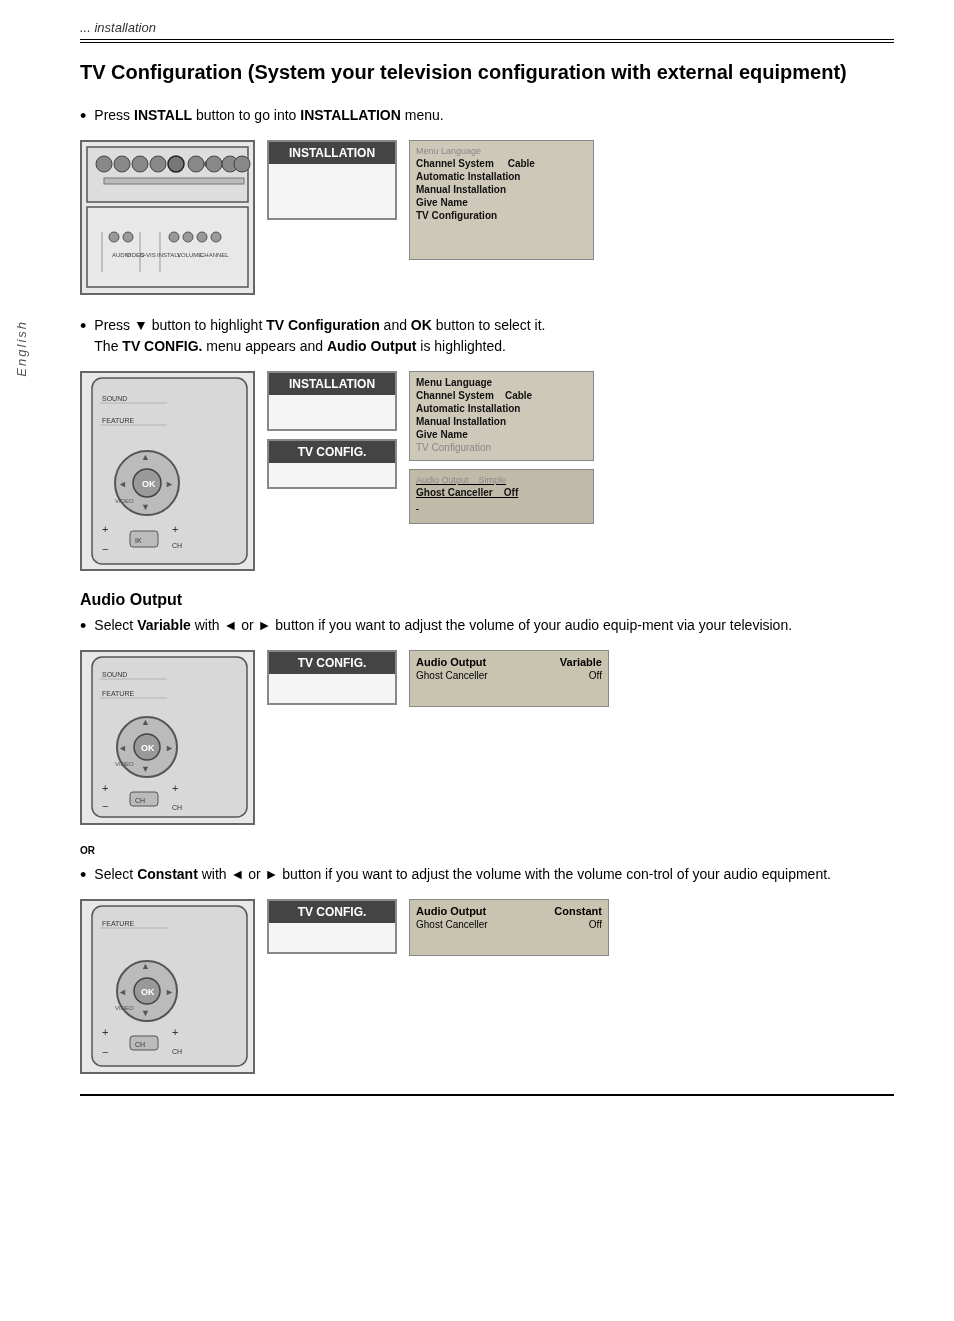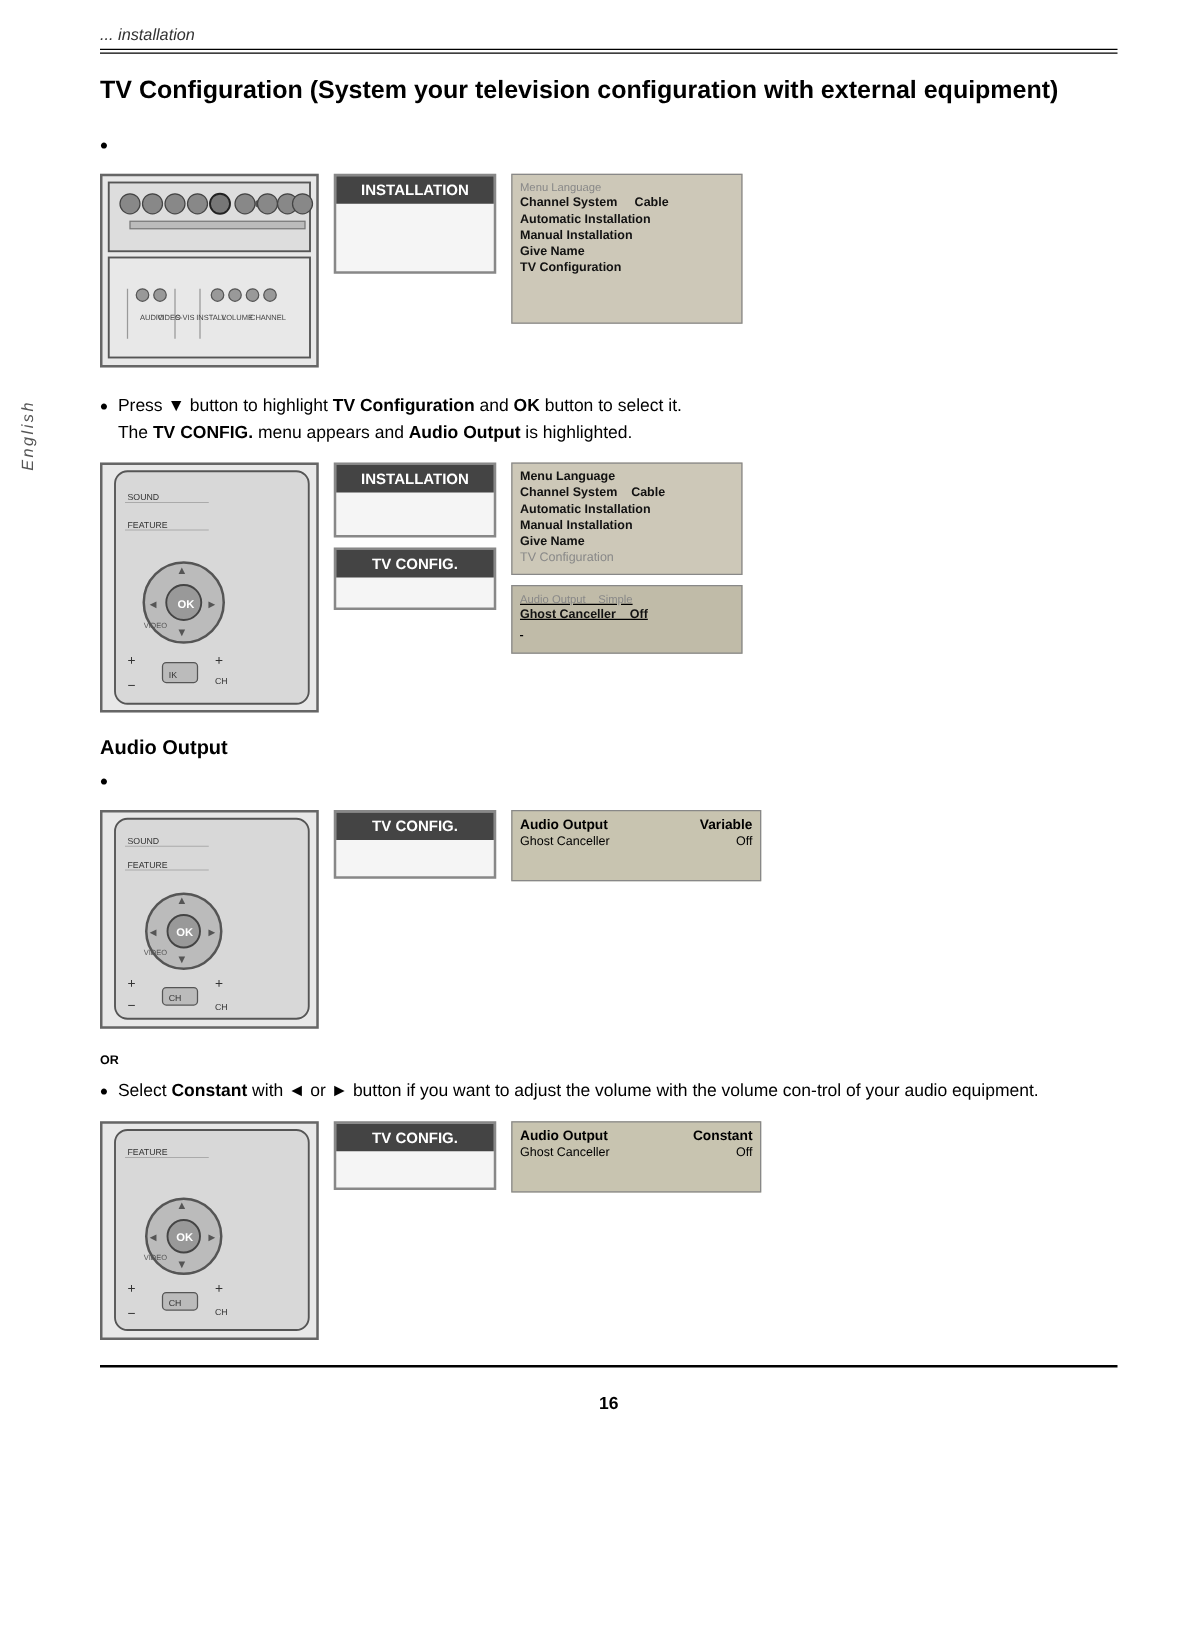--- a/index.html
+++ b/index.html
@@ -190,20 +190,23 @@
 
   <div class="italic-header">... installation</div>
   <div class="double-line"></div>
 
   <div class="page-title">TV Configuration (System your television configuration with external equipment)</div>
 
   <div class="sidebar-english" style="top: 320px;">English</div>
 
   <div class="bullet-row">
     <span class="bullet-dot">•</span>
+    <span class="bullet-text">
+      Press <strong>INSTALL</strong> button to go into <strong>INSTALLATION</strong> menu.
+    </span>
   </div>
 
   <div class="diagrams-row">
 
     <div class="remote-drawing">
       <svg width="171" height="151" viewBox="0 0 171 151">
 
         <rect x="5" y="5" width="161" height="55" fill="#ddd" stroke="#555" stroke-width="1.5"></rect>
 
         <circle cx="22" cy="22" r="8" fill="#888" stroke="#444" stroke-width="1"></circle>
@@ -336,20 +339,23 @@
         <div class="s-item bold">Ghost Canceller &nbsp;&nbsp; Off</div>
         <div class="s-item" style="color:#aaa; font-size:9px;">&nbsp;</div>
       </div>
     </div>
   </div>
 
   <div class="section-title">Audio Output</div>
 
   <div class="bullet-row">
     <span class="bullet-dot">•</span>
+    <span class="bullet-text">
+      Select <strong>Variable</strong> with ◄ or ► button if you want to adjust the volume of your audio equip-ment via your television.
+    </span>
   </div>
 
   <div class="diagrams-row" style="margin-top:10px;">
 
     <div class="remote-drawing" style="height:175px;">
       <svg width="171" height="171" viewBox="0 0 171 171">
         <rect x="10" y="5" width="155" height="160" rx="10" fill="#d8d8d8" stroke="#555" stroke-width="1.5"></rect>
         <text x="20" y="25" font-size="7" fill="#333">SOUND</text>
         <line x1="18" y1="27" x2="85" y2="27" stroke="#aaa" stroke-width="0.8"></line>
         <text x="20" y="44" font-size="7" fill="#333">FEATURE</text>
@@ -438,15 +444,14 @@
       </div>
       <div class="ao-row">
         <span>Ghost Canceller</span>
         <span>Off</span>
       </div>
       <div style="height:20px; color:#aaa; font-size:9px;">&nbsp;</div>
     </div>
   </div>
 
   <div class="bottom-line"></div>
-  <div class="page-number">16</div>
 
 </div>
 
 </body></html>

